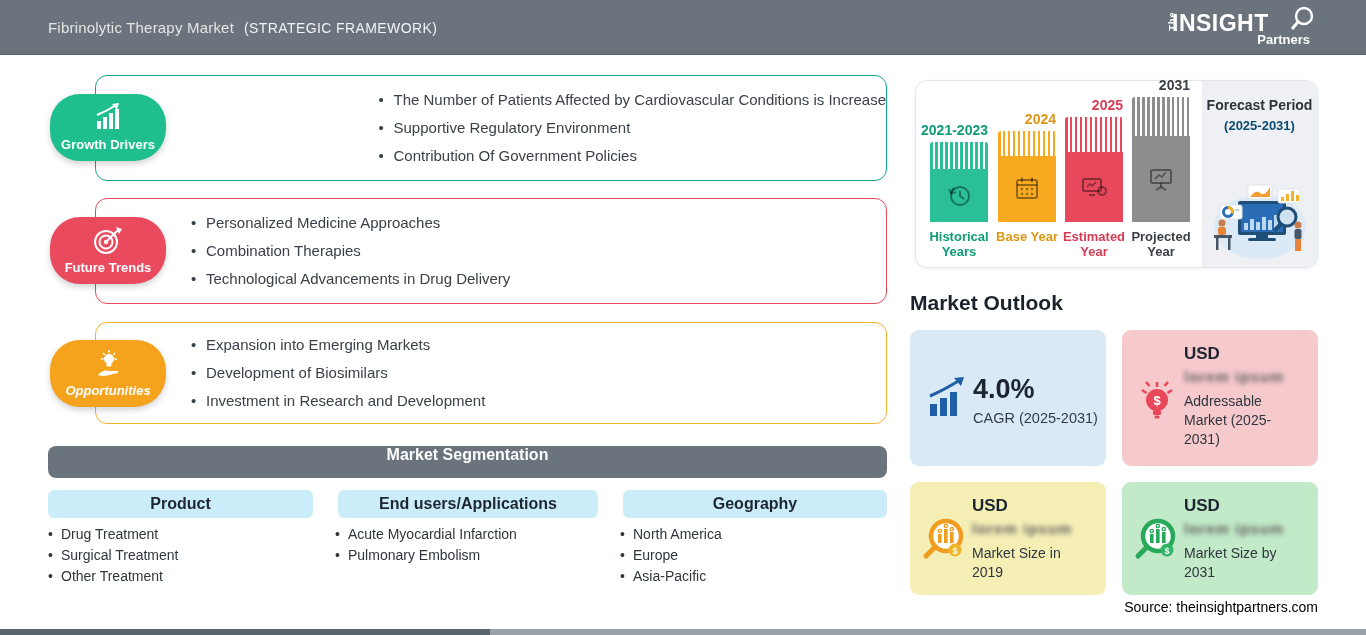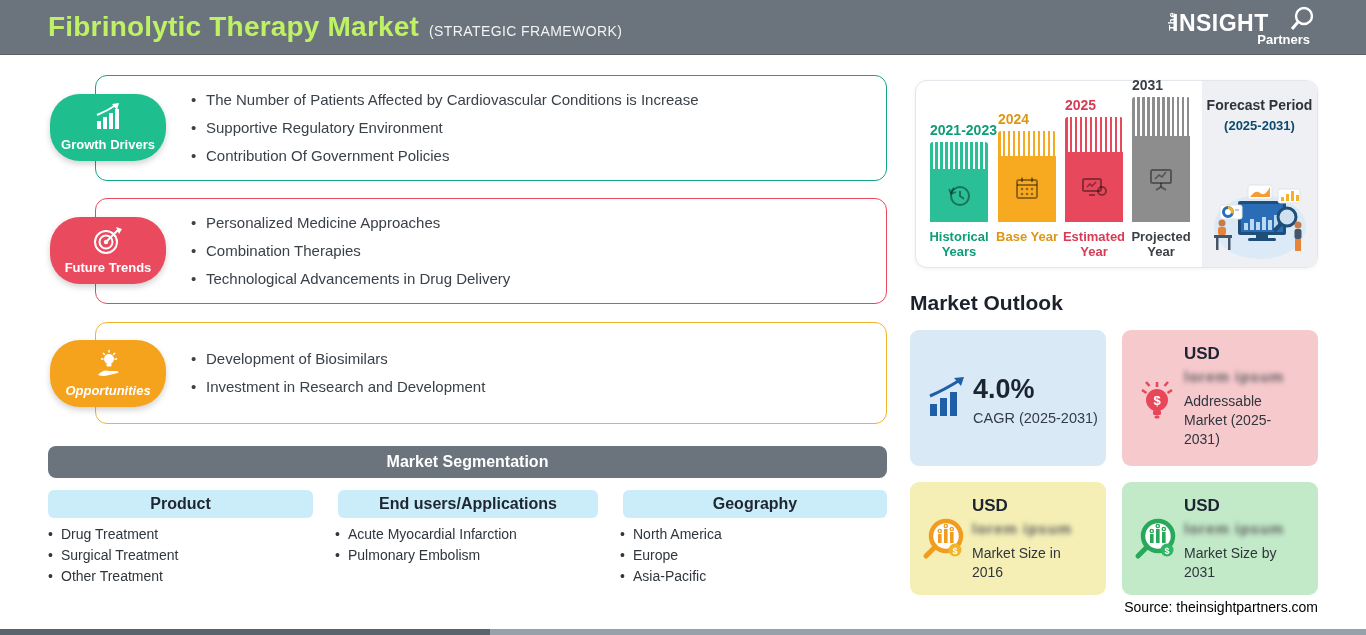--- a/index.html
+++ b/index.html
@@ -2,60 +2,60 @@
 <html><head>
 <meta charset="utf-8">
 <style>
   * { margin:0; padding:0; box-sizing:border-box; }
   html,body { width:1366px; height:635px; }
   body { font-family:"Liberation Sans", sans-serif; background:#ffffff; position:relative; overflow:hidden; }
 
   
   .header { position:absolute; left:0; top:0; width:1366px; height:54px; background:#6b737c; display:flex; align-items:center; box-shadow:0 1px 0 #59616a; }
   .header-title-wrap { margin-left:48px; display:flex; align-items:baseline; gap:10px; }
-  .header-title { color:#bef264; font-size:28px; font-weight:700; letter-spacing:.2px; }
+  .header-title { color:#e5e5e5; font-size:15px; font-weight:400; letter-spacing:.2px; }
   .header-subtitle { color:#f2f4f5; font-size:14px; font-weight:400; letter-spacing:.4px; }
   .logo { position:absolute; right:52px; top:8px; width:150px; height:40px; color:#fff; }
   .logo-the { position:absolute; left:-2px; top:8px; font-size:9px; font-weight:700; transform:rotate(-90deg); letter-spacing:1px; }
   .logo-insight { position:absolute; left:8px; top:2px; font-size:23px; font-weight:800; letter-spacing:.5px; }
   .logo-partners { position:absolute; right:4px; top:24px; font-size:13px; font-weight:700; }
   .logo-ring { position:absolute; right:-4px; top:-4px; }
 
   
   .fbox { position:absolute; left:95px; width:792px; border-radius:12px; background:#fff; display:flex; flex-direction:column; justify-content:center; padding-left:95px; }
-  .fbox.growth { top:75px; height:106px; border:1.5px solid #12a58a; }
+  .fbox.growth { top:75px; height:106px; border:1.5px solid #12a58a;align-items:flex-end; }
   .fbox.trends { top:198px; height:106px; border:1.5px solid #e8485c; }
   .fbox.opps   { top:322px; height:102px; border:1.5px solid #f2b32a; }
   .fbox ul { list-style:none; }
   .fbox li { position:relative; padding-left:15px; font-size:15px; color:#3a4149; height:28px; line-height:28px; }
   .fbox li::before { content:"•"; position:absolute; left:0; color:#3a4149; }
 
   .badge { position:absolute; left:50px; width:116px; height:67px; border-radius:30px 30px 32px 30px; display:flex; flex-direction:column; align-items:center; justify-content:flex-end; padding-bottom:9px; box-shadow:0 3px 6px rgba(0,0,0,.18); }
   .badge .badge-label { color:#fff; font-size:13px; font-weight:700; }
   .badge svg { position:absolute; top:9px; left:50%; transform:translateX(-50%); }
   .badge.growth { top:94px;  background:#1ebe8f; }
   .badge.trends { top:217px; background:#ea4a5e; }
   .badge.opps   { top:340px; background:#f5a21c;font-style:italic; }
 
   
-  .seg-bar { position:absolute; left:48px; top:446px; width:839px; height:32px; background:#6b747c; border-radius:8px; display:flex; align-items:center; justify-content:center; color:#fff; font-size:16px; font-weight:700; }
+  .seg-bar { position:absolute; left:48px; top:446px; width:839px; height:32px; background:#6b747c; border-radius:8px; display:flex; align-items:flex-start; justify-content:center; color:#fff; font-size:16px; font-weight:700; }
   .seg-pill { position:absolute; top:490px; height:28px; background:#cbecf9; border-radius:6px; display:flex; align-items:center; justify-content:center; font-size:16px; font-weight:700; color:#1d2631; }
   .seg-pill.c0 { left:48px;  width:265px; }
   .seg-pill.c1 { left:338px; width:260px; }
   .seg-pill.c2 { left:623px; width:264px; }
   .seg-list { position:absolute; top:524px; list-style:none; }
   .seg-list.c0 { left:48px; }
   .seg-list.c1 { left:335px; }
   .seg-list.c2 { left:620px; }
   .seg-list li { position:relative; padding-left:13px; font-size:14px; color:#2f363d; height:21px; line-height:21px; }
   .seg-list li::before { content:"•"; position:absolute; left:0; }
 
   
   .timeline { position:absolute; left:915px; top:80px; width:403px; height:188px; background:#fff; border:1px solid #e3e6ea; border-radius:12px; box-shadow:0 1px 4px rgba(0,0,0,.06); }
-  .tbar { position:absolute; bottom:45px; width:58px; display:flex; flex-direction:column; align-items:flex-start; }
+  .tbar { position:absolute; bottom:45px; width:58px; display:flex; flex-direction:column; align-items:flex-end; }
   .tbar .year { font-size:14px; font-weight:700; margin-bottom:4px; white-space:nowrap; }
   .tbar .col { width:58px; display:flex; flex-direction:column; border-radius:3px 3px 0 0; overflow:hidden; }
   .tbar .solid { flex:1; display:flex; align-items:center; justify-content:center; }
   .tbar .below { position:absolute; top:100%; left:50%; transform:translateX(-50%); margin-top:7px; width:78px; text-align:center; font-size:13px; font-weight:700; line-height:15px; }
   .tbar.b0 { left:14px; }  .tbar.b1 { left:82px; }  .tbar.b2 { left:149px; } .tbar.b3 { left:216px; }
   .tbar.b0 .col { height:80px; }  .tbar.b1 .col { height:91px; }
   .tbar.b2 .col { height:105px; } .tbar.b3 .col { height:125px; }
   .tbar.b0 .stripes { height:27px; background:repeating-linear-gradient(90deg,#2abf97 0 2.5px,#ffffff 2.5px 5px); }
   .tbar.b1 .stripes { height:25px; background:repeating-linear-gradient(90deg,#f7a920 0 2.5px,#ffffff 2.5px 5px); }
   .tbar.b2 .stripes { height:35px; background:repeating-linear-gradient(90deg,#e8485c 0 2.5px,#ffffff 2.5px 5px); }
@@ -146,20 +146,21 @@
     <circle cx="15" cy="16" r="6.5" fill="none" stroke="#fff" stroke-width="2"></circle>
     <circle cx="15" cy="16" r="2.2" fill="#fff"></circle>
     <line x1="15" y1="16" x2="27" y2="4" stroke="#fff" stroke-width="2"></line>
     <path d="M25 1 L31 3 L28 8 Z" fill="#fff"></path>
   </svg>
   <span class="badge-label">Future Trends</span>
 </div>
 
 <div class="fbox opps">
   <ul>
+    <li>Expansion into Emerging Markets</li>
     <li>Development of Biosimilars</li>
     <li>Investment in Research and Development</li>
   </ul>
 </div>
 <div class="badge opps">
   <svg width="34" height="32" viewBox="0 0 34 32">
     <circle cx="18" cy="10" r="5" fill="#fff"></circle>
     <rect x="15.5" y="14" width="5" height="3.5" rx="1" fill="#fff"></rect>
     <line x1="18" y1="1" x2="18" y2="3.5" stroke="#fff" stroke-width="1.6"></line>
     <line x1="10" y1="10" x2="12.5" y2="10" stroke="#fff" stroke-width="1.6"></line>
@@ -351,21 +352,21 @@
     <rect x="32" y="18" width="3.6" height="11" fill="#f09d1f"></rect>
     <circle cx="21.8" cy="17" r="1.6" fill="none" stroke="#f09d1f" stroke-width="1.4"></circle>
     <circle cx="27.8" cy="12" r="1.6" fill="none" stroke="#f09d1f" stroke-width="1.4"></circle>
     <circle cx="33.8" cy="15" r="1.6" fill="none" stroke="#f09d1f" stroke-width="1.4"></circle>
     <line x1="17" y1="33" x2="8" y2="42" stroke="#f09d1f" stroke-width="5" stroke-linecap="round"></line>
     <circle cx="37" cy="36" r="6.5" fill="#f0b52a"></circle>
     <text x="37" y="40" text-anchor="middle" font-size="9" font-weight="bold" fill="#ffffff" font-family="Liberation Sans, sans-serif">$</text>
   </svg>
   <div class="usd">USD</div>
   <div class="blur-line">lorem ipsum</div>
-  <div class="sub-label">Market Size in 2016</div>
+  <div class="sub-label">Market Size in 2019</div>
 </div>
 
 <div class="card green">
   <svg class="icon" width="52" height="52" viewBox="0 0 52 52">
     <circle cx="28" cy="22" r="15" fill="#fff" stroke="#27a85a" stroke-width="4.5"></circle>
     <rect x="20" y="20" width="3.6" height="9" fill="#27a85a"></rect>
     <rect x="26" y="15" width="3.6" height="14" fill="#27a85a"></rect>
     <rect x="32" y="18" width="3.6" height="11" fill="#27a85a"></rect>
     <circle cx="21.8" cy="17" r="1.6" fill="none" stroke="#27a85a" stroke-width="1.4"></circle>
     <circle cx="27.8" cy="12" r="1.6" fill="none" stroke="#27a85a" stroke-width="1.4"></circle>

